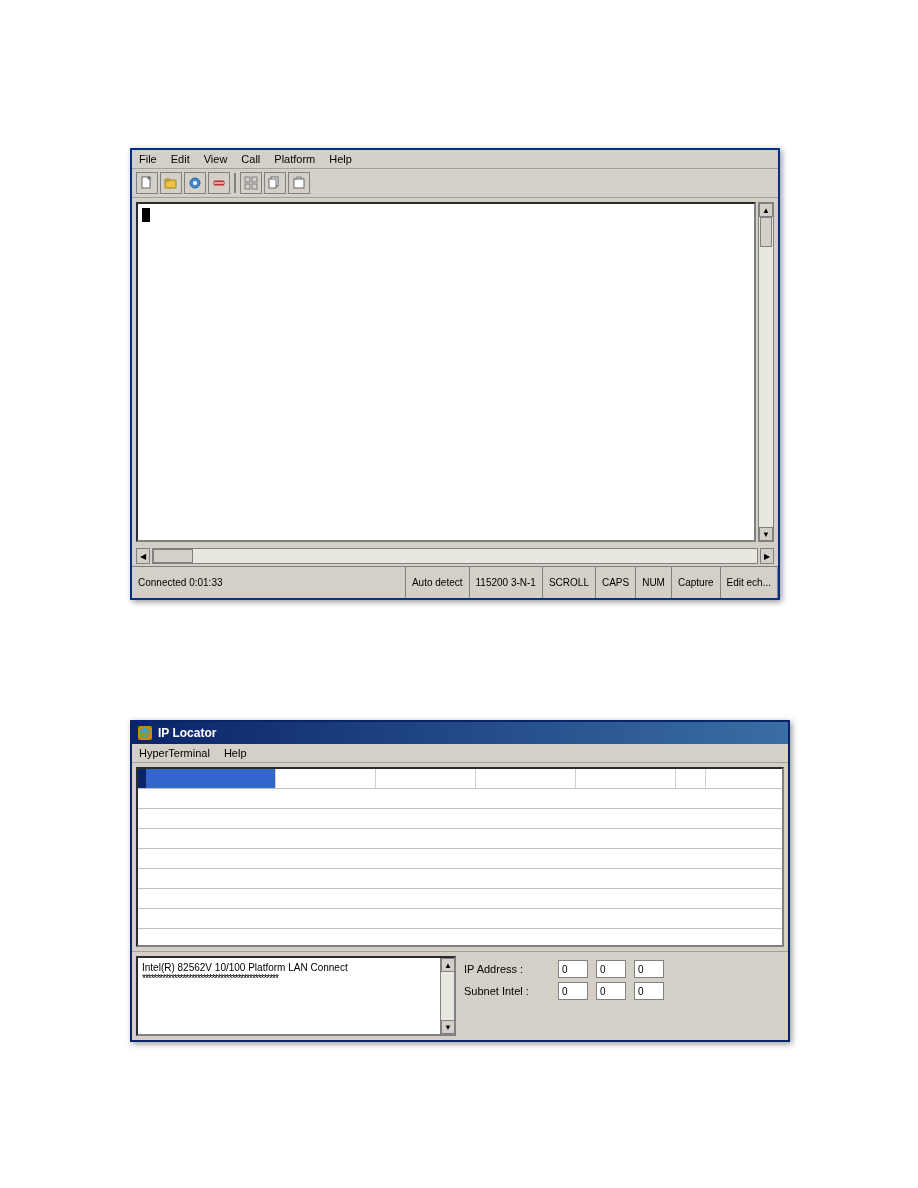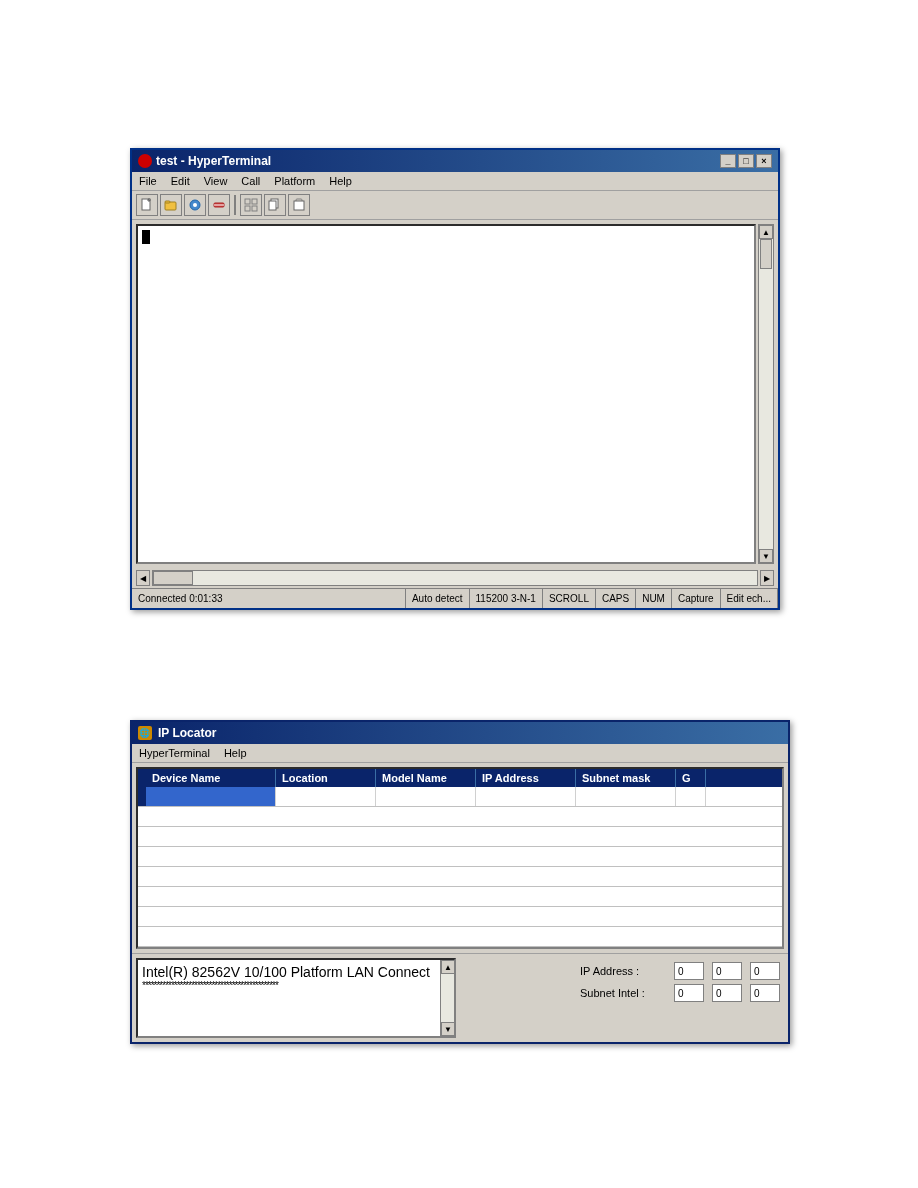--- a/index.html
+++ b/index.html
@@ -186,21 +186,21 @@
       justify-content: center;
       font-size: 8px;
       cursor: pointer;
     }
 
     .hyper-statusbar {
       background: #d4d0c8;
       border-top: 1px solid #808080;
       display: flex;
       font-size: 10px;
-      height: 20px;
+      height: 32px;
     }
     .status-segment {
       padding: 2px 6px;
       border-right: 1px solid #808080;
       display: flex;
       align-items: center;
       white-space: nowrap;
     }
     .status-segment.flex1 { flex: 1; }
 
@@ -309,21 +309,20 @@
     .iplocator-form-box {
       flex: 1;
       padding: 4px;
       font-size: 11px;
     }
     .form-row {
       display: flex;
       align-items: center;
       margin-bottom: 4px;
       gap: 4px;
-      justify-content: flex-end;
     }
     .form-label {
       min-width: 90px;
       font-weight: normal;
     }
     .ip-field {
       width: 30px;
       height: 18px;
       border: 1px solid #808080;
       background: white;
@@ -332,31 +331,20 @@
     }
     .ip-dot {
       font-size: 10px;
     }
   </style>
 </head>
 <body>
 
 <div class="hyper-window">
 
-  <div class="hyper-titlebar">
-    <div class="hyper-titlebar-left">
-      <span class="hyper-title-icon"></span>
-      <span>test - HyperTerminal</span>
-    </div>
-    <div class="hyper-titlebar-controls">
-      <div class="title-btn">_</div>
-      <div class="title-btn">□</div>
-      <div class="title-btn">×</div>
-    </div>
-  </div>
 
   <div class="hyper-menubar">
     <span>File</span>
     <span>Edit</span>
     <span>View</span>
     <span>Call</span>
     <span>Platform</span>
     <span>Help</span>
   </div>
 
@@ -450,29 +438,20 @@
   </div>
 
   <div class="iplocator-menubar">
     <span>HyperTerminal</span>
     <span>Help</span>
   </div>
 
   <div class="iplocator-table-area">
     <div class="iplocator-table-container">
 
-      <div class="table-header-row">
-        <div class="table-indicator" style="width:8px;flex-shrink:0;"></div>
-        <div class="table-header-cell" style="width:130px;">Device Name</div>
-        <div class="table-header-cell" style="width:100px;">Location</div>
-        <div class="table-header-cell" style="width:100px;">Model Name</div>
-        <div class="table-header-cell" style="width:100px;">IP Address</div>
-        <div class="table-header-cell" style="width:100px;">Subnet mask</div>
-        <div class="table-header-cell" style="width:30px;">G</div>
-      </div>
 
       <div class="table-data-row selected">
         <div class="table-indicator active" style="width:8px;flex-shrink:0;background:#0a246a;"></div>
         <div class="table-data-cell" style="width:130px;background:#3366cc;"></div>
         <div class="table-data-cell" style="width:100px;"></div>
         <div class="table-data-cell" style="width:100px;"></div>
         <div class="table-data-cell" style="width:100px;"></div>
         <div class="table-data-cell" style="width:100px;"></div>
         <div class="table-data-cell" style="width:30px;"></div>
       </div>
@@ -484,21 +463,21 @@
       <div class="table-data-row" style="height:20px;"></div>
       <div class="table-data-row" style="height:20px;"></div>
       <div class="table-data-row" style="height:20px;"></div>
     </div>
   </div>
 
   <div class="iplocator-bottom">
 
     <div style="position:relative;flex:1;border:2px inset #808080;background:white;min-height:80px;max-width:340px;">
       <div style="padding:4px;font-size:10px;padding-right:16px;">
-        <div style="font-size:14px;">Intel(R) 82562V 10/100 Platform LAN Connect</div>
+        <div style="font-size:10px;">Intel(R) 82562V 10/100 Platform LAN Connect</div>
         <div style="font-size:10px;letter-spacing:-1px;">***********************************************</div>
       </div>
 
       <div style="position:absolute;right:0;top:0;bottom:0;width:14px;background:#d4d0c8;border-left:1px solid #808080;display:flex;flex-direction:column;">
         <div style="width:14px;height:14px;background:#d4d0c8;border:1px solid #808080;display:flex;align-items:center;justify-content:center;font-size:8px;">▲</div>
         <div style="flex:1;background:#e8e8e0;"></div>
         <div style="width:14px;height:14px;background:#d4d0c8;border:1px solid #808080;display:flex;align-items:center;justify-content:center;font-size:8px;">▼</div>
       </div>
     </div>
 

